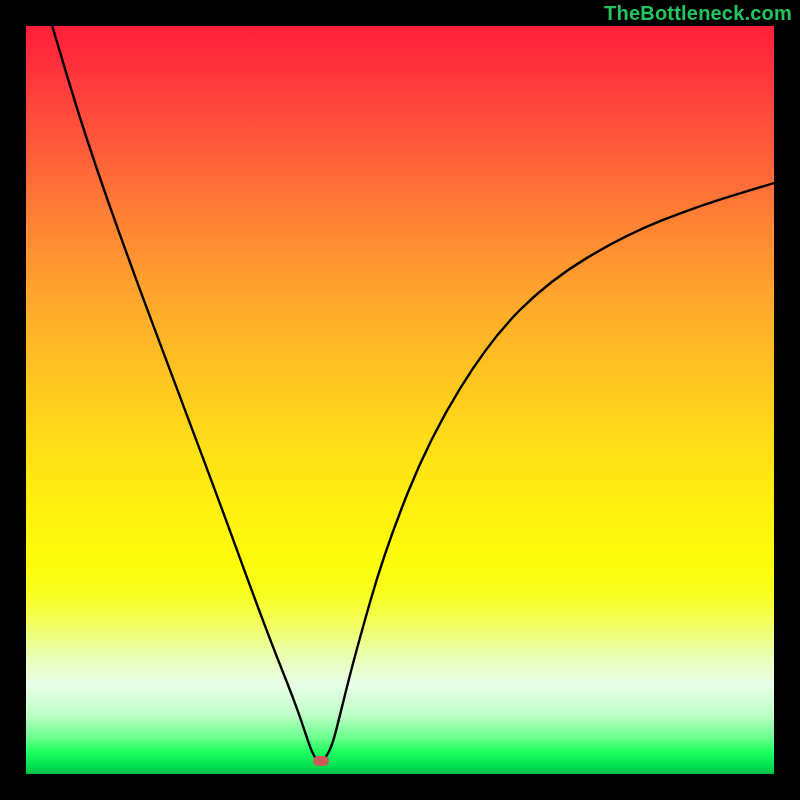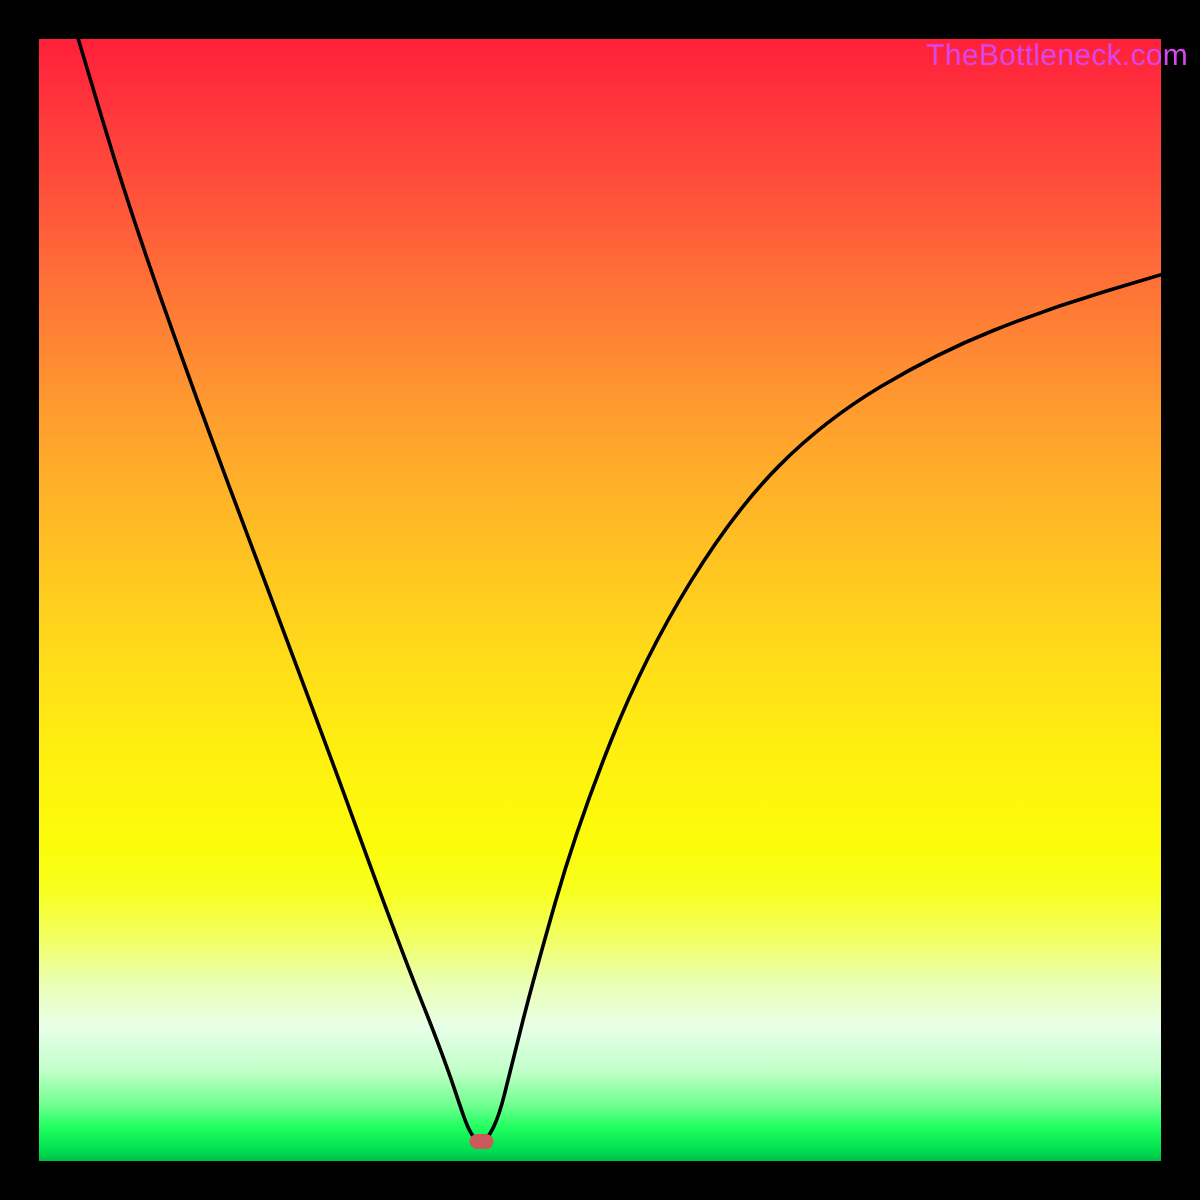--- a/index.html
+++ b/index.html
@@ -36,27 +36,26 @@
       #70ff90 95%,
       #20ff60 97%,
       #00e050 99%,
       #00c048 100%
     );
   }
   .watermark {
     position: absolute;
     top: 2px;
     right: 8px;
-    color: #d946ef;
+    color: #22c55e;
     font-size: 20px;
-    font-weight: 400;
+    font-weight: 700;
     letter-spacing: 0.2px;
     z-index: 5;
     user-select: none;
-    margin-top: 24px;
   }
   svg.curve {
     position: absolute;
     left: 0;
     top: 0;
     width: 748px;
     height: 748px;
     z-index: 3;
   }
   .marker {

